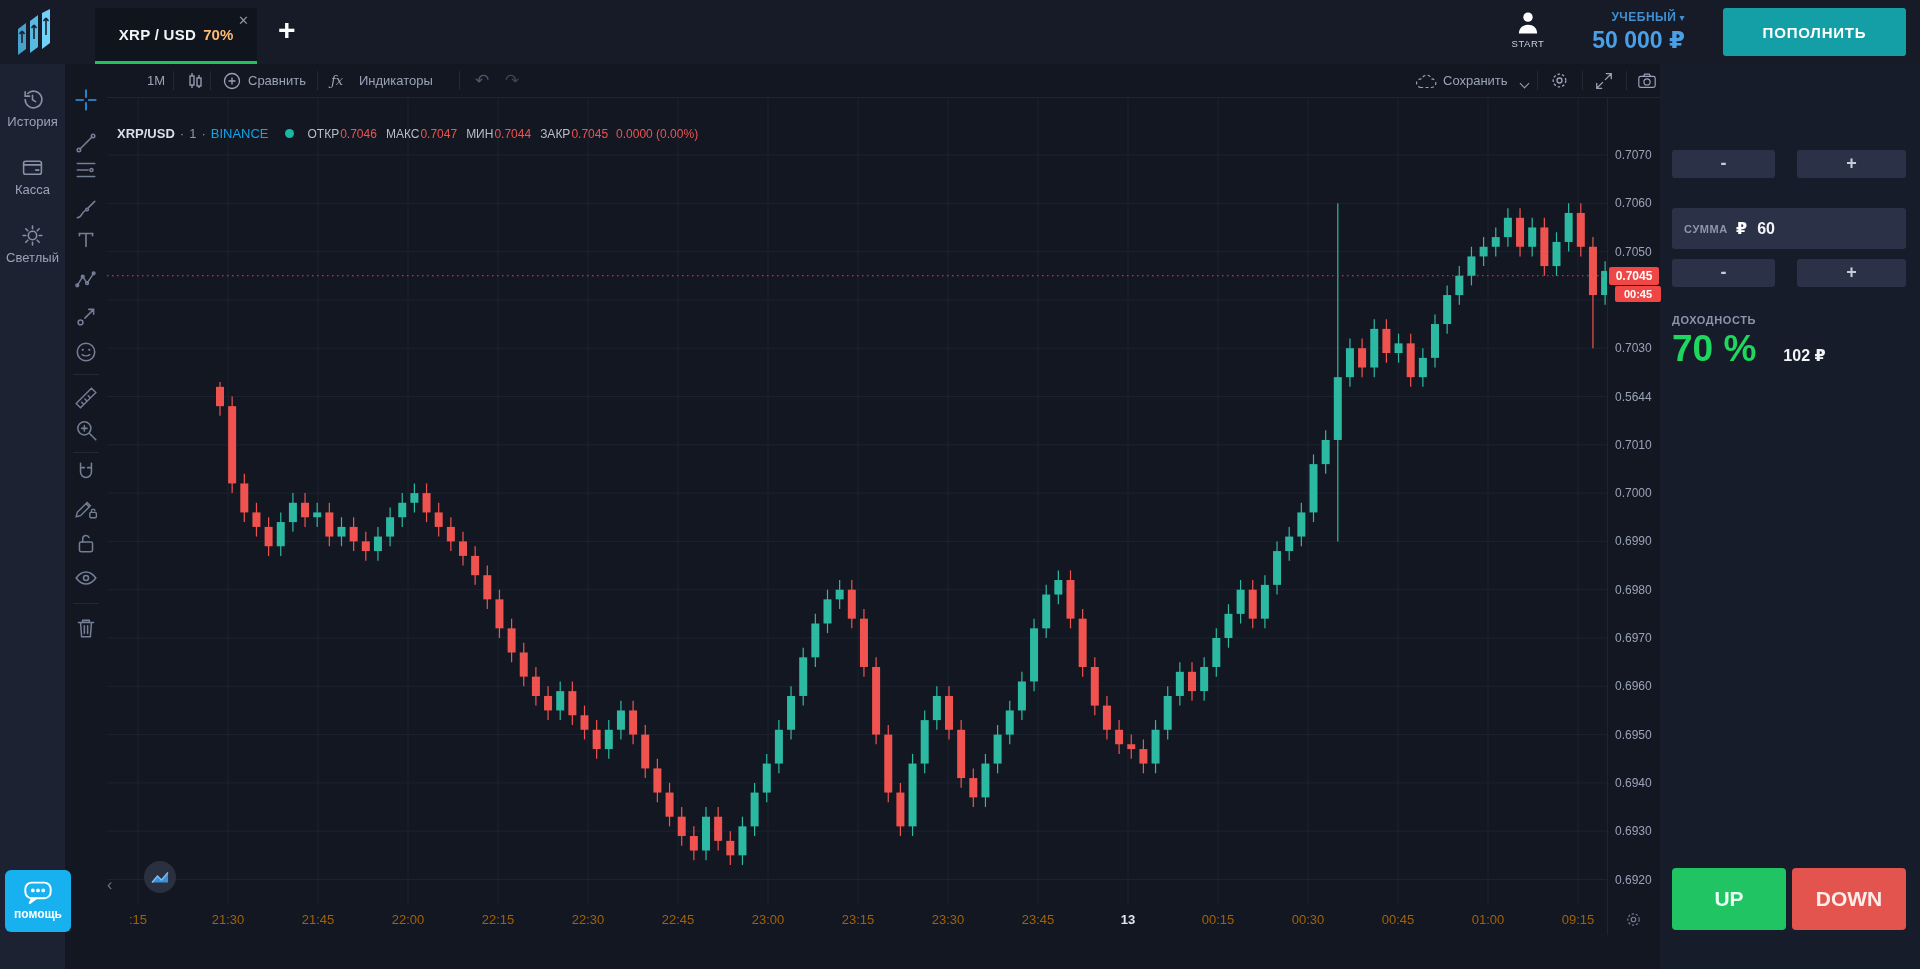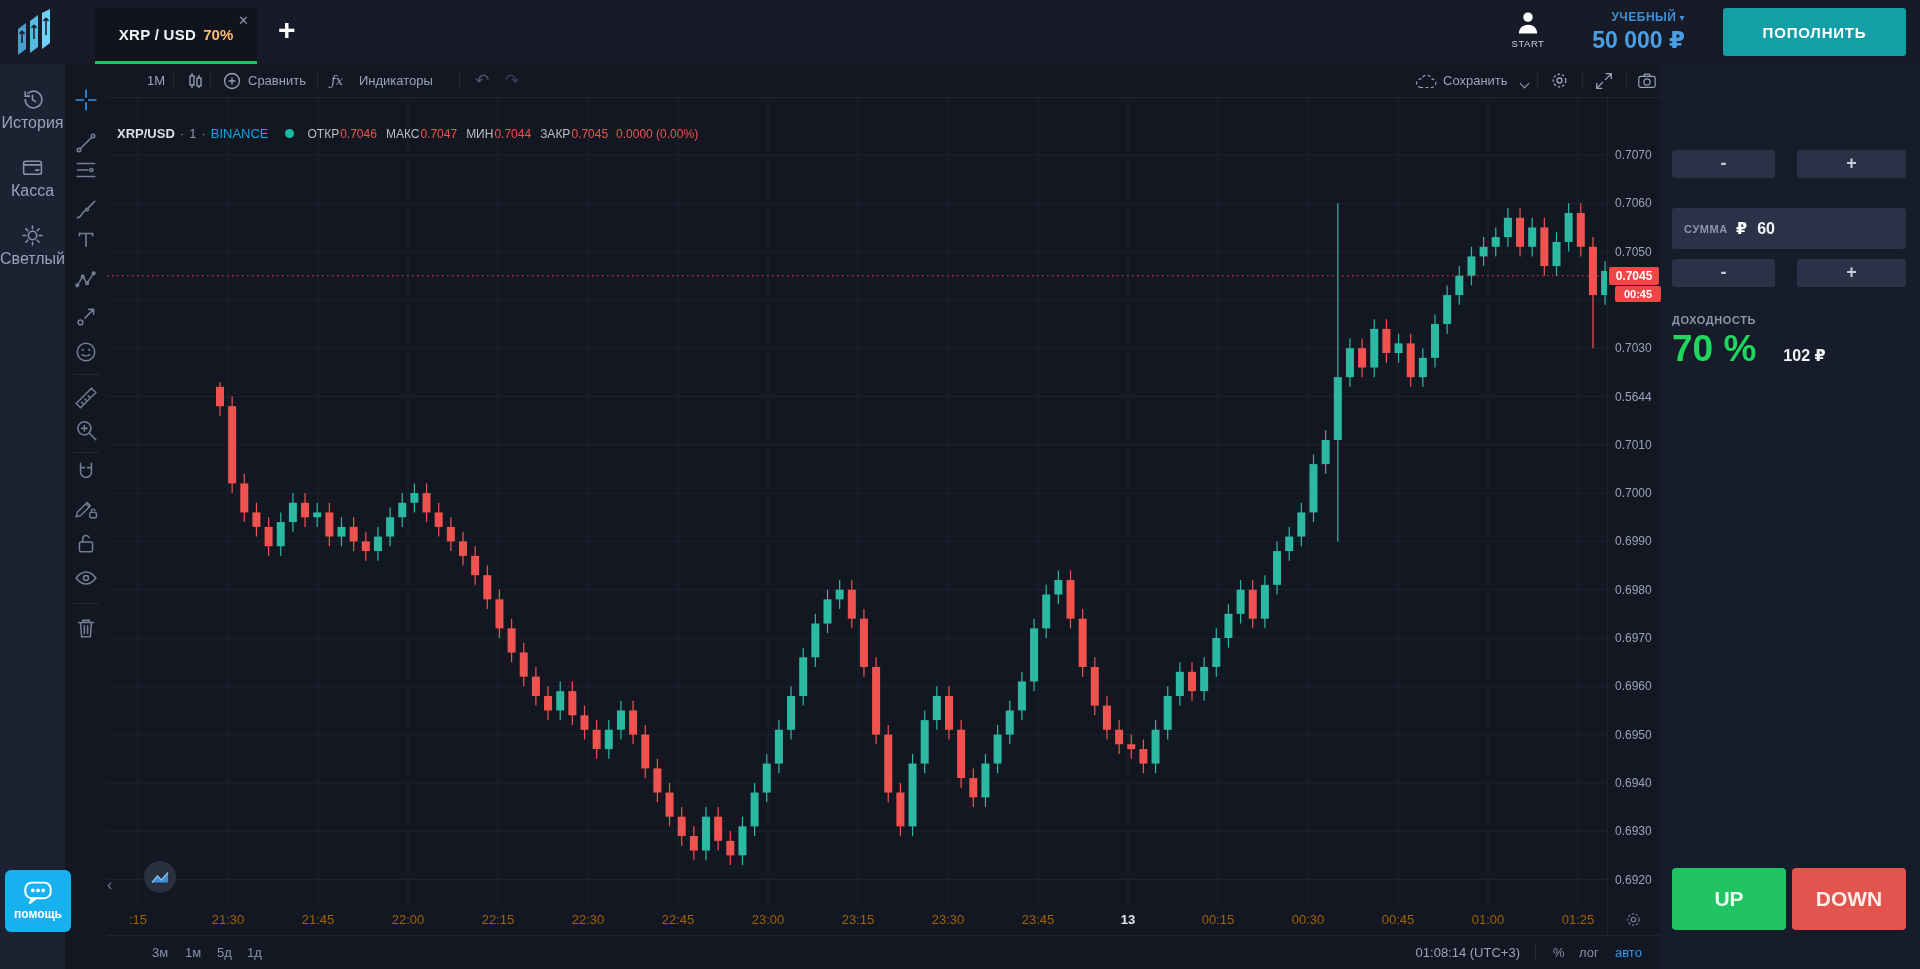--- a/index.html
+++ b/index.html
@@ -21,21 +21,21 @@
   #account { position:absolute; left:1555px; top:10px; width:130px; text-align:right; cursor:pointer; }
   #account .acct { color:#3f8fd2; font-size:12px; font-weight:bold; letter-spacing:.5px; }
   #account .acct .dd { font-size:10px; margin-left:3px; }
   #account .bal { color:#4aa0e6; font-size:23px; font-weight:bold; margin-top:3px; white-space:nowrap; }
   #deposit { position:absolute; left:1723px; top:8px; width:183px; height:48px; background:#149fa6; border-radius:3px;
     color:#ffffff; font-size:15px; font-weight:bold; letter-spacing:.8px; display:flex; align-items:center; justify-content:center; cursor:pointer; }
 
   
   #nav { position:absolute; left:0; top:64px; width:65px; height:905px; background:#1c2231; }
   .nav-item { position:absolute; left:0; width:65px; text-align:center; cursor:pointer; }
-  .nav-item .lbl { color:#9aa3b8; font-size:16px; margin-top:3px; }
+  .nav-item .lbl { color:#9aa3b8; font-size:13px; margin-top:3px; }
   #help-btn { position:absolute; left:5px; top:806px; width:66px; height:62px; background:#18b1ef; border-radius:6px;
     text-align:center; cursor:pointer; z-index:30; }
   #help-btn .lbl { color:#ffffff; font-size:12px; font-weight:bold; margin-top:1px; }
 
   
   #tools { position:absolute; left:65px; top:64px; width:42px; height:905px; background:#131722; }
   .tool { position:absolute; left:9px; width:24px; height:24px; cursor:pointer; }
   .tool-div { position:absolute; left:8px; width:26px; height:1px; background:#232838; }
 
   
@@ -655,40 +655,29 @@
       <div class="ttick" style="left: 571px;">22:45</div>
       <div class="ttick" style="left: 661px;">23:00</div>
       <div class="ttick" style="left: 751px;">23:15</div>
       <div class="ttick" style="left: 841px;">23:30</div>
       <div class="ttick" style="left: 931px;">23:45</div>
       <div class="ttick bold" style="left: 1021px;">13</div>
       <div class="ttick" style="left: 1111px;">00:15</div>
       <div class="ttick" style="left: 1201px;">00:30</div>
       <div class="ttick" style="left: 1291px;">00:45</div>
       <div class="ttick" style="left: 1381px;">01:00</div>
-      <div class="ttick" style="left: 1471px;">01:25</div>
+      <div class="ttick" style="left: 1471px;">09:15</div>
     </div>
   <div id="axis-corner">
     <svg class="icon" style="margin:5px 0 0 16px;" width="19" height="19" viewBox="0 0 22 22" fill="none" stroke="#747e95" stroke-width="1.4">
         <circle cx="11" cy="11" r="6.6" stroke-dasharray="2.6 2.1"></circle>
         <circle cx="11" cy="11" r="2.6"></circle>
       </svg>
   </div>
 
-  <div id="bottom-bar">
-    <div class="range-lnk" style="left:45px;">3м</div>
-    <div class="range-lnk" style="left:78px;">1м</div>
-    <div class="range-lnk" style="left:110px;">5д</div>
-    <div class="range-lnk" style="left:140px;">1д</div>
-    <div id="bb-clock">01:08:14 (UTC+3)</div>
-    <div class="bb-div" style="left:1428px;"></div>
-    <div class="bb-lnk" style="left:1446px;">%</div>
-    <div class="bb-lnk" style="left:1472px;">лог</div>
-    <div class="bb-lnk active" style="left:1508px;">авто</div>
-  </div>
 
   <div id="panel">
     <div class="stepper" style="left:12px;top:86px;width:103px;">-</div>
     <div class="stepper" style="left:137px;top:86px;width:109px;">+</div>
 
     <div class="field" style="top:144px;">
       <span class="flbl">СУММА</span>
       <span style="color:#fff;font-size:16px;font-weight:bold;font-family:'DejaVu Sans',sans-serif;">₽</span>
       <span class="fval">60</span>
     </div>

